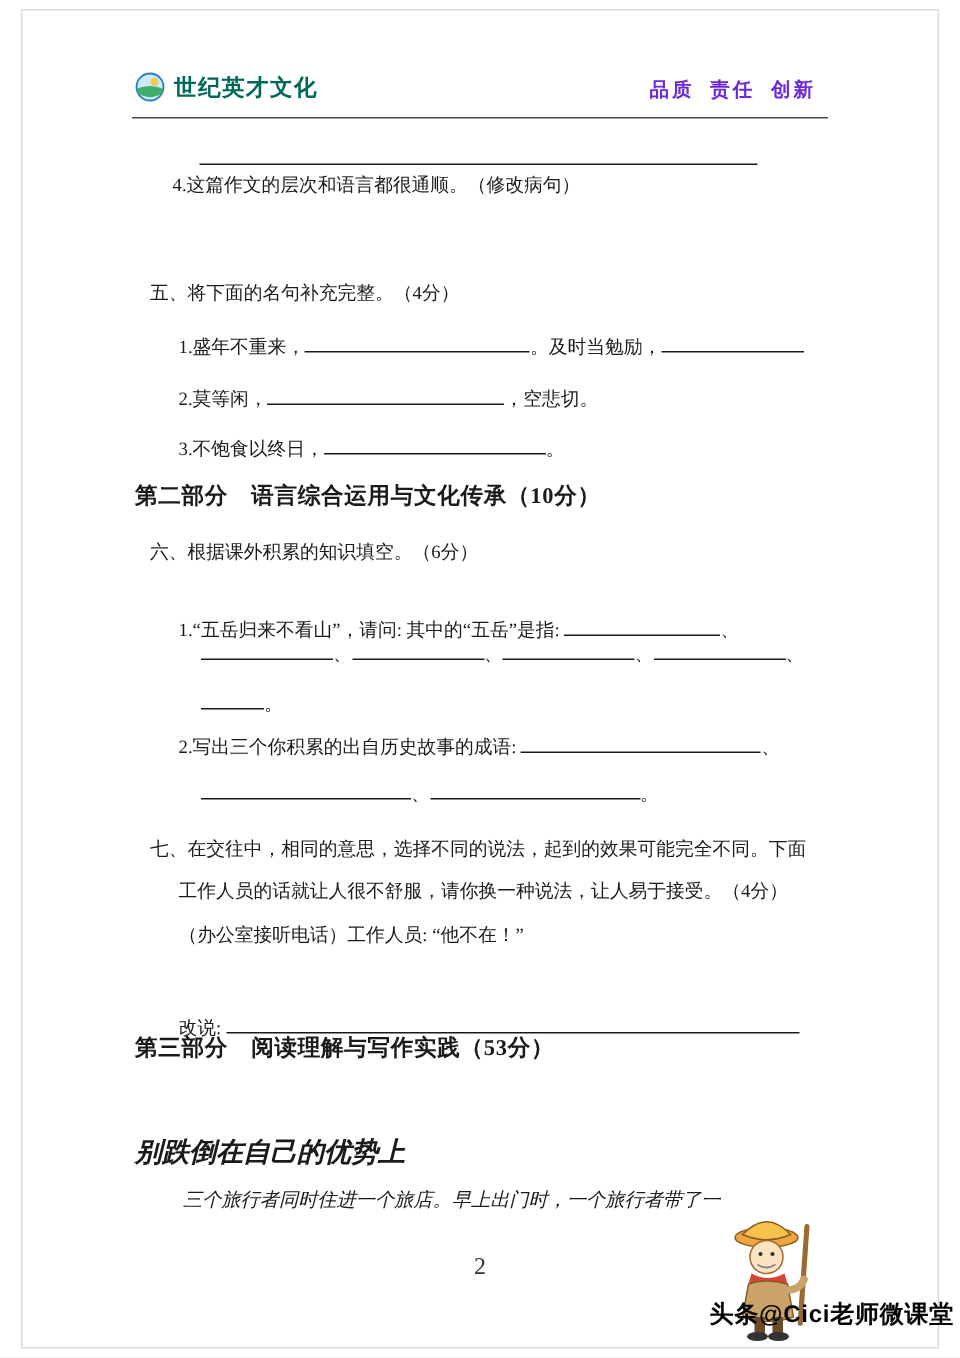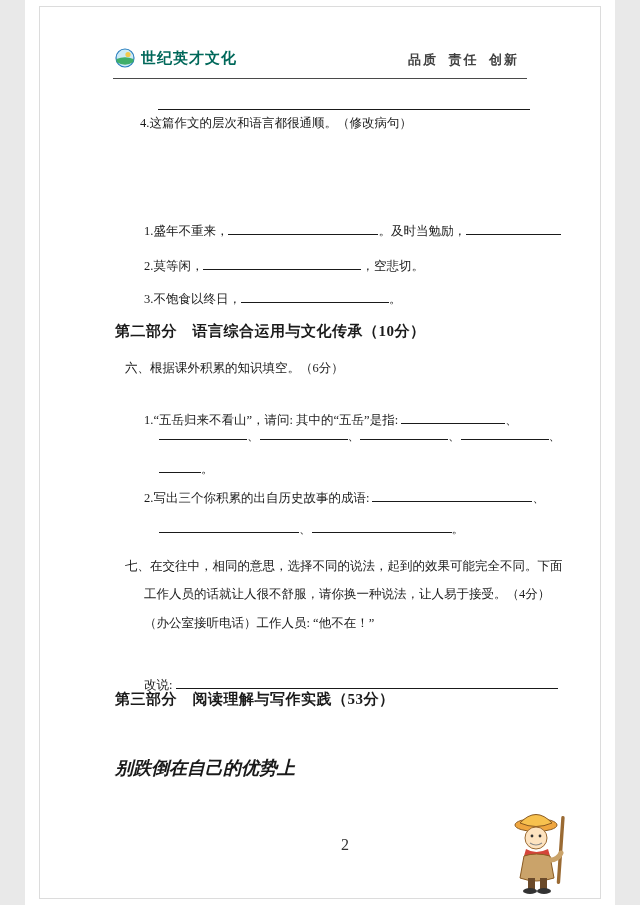--- a/index.html
+++ b/index.html
@@ -1,18 +1,18 @@
 <!DOCTYPE html>
 <html><head>
 <meta charset="utf-8">
 <style>
   html,body { margin:0; padding:0; background:#e9e9e9; }
   .page {
     position:relative;
-    width:590px; height:905px;
+    width:640px; height:905px;
     margin:0 auto;
     background:#ffffff;
     font-family:"Liberation Serif","DejaVu Serif",serif;
     color:#1a1a1a;
     overflow:hidden;
   }
   .frame {
     position:absolute; left:14px; top:6px; right:14px; bottom:6px;
     border:1px solid #dcdcdc;
     pointer-events:none;
@@ -21,21 +21,21 @@
   .hdr { position:absolute; left:90px; right:88px; top:46px; height:28px; }
   .logo { position:absolute; left:0; top:2px; width:20px; height:20px; }
   .brand {
     position:absolute; left:26px; top:3px;
     font-size:15px; font-weight:bold; letter-spacing:1px;
     color:#00685a;
   }
   .slogan {
     position:absolute; right:8px; top:5px;
     font-size:13px; font-weight:bold; letter-spacing:2px;
-    color:#404040;
+    color:#6d28d9;
     white-space:pre;
   }
   .rule { position:absolute; left:88px; right:88px; top:78px; border-top:1.5px solid #4a4a4a; }
 
   
   .ln {
     position:absolute;
     font-size:12.5px; line-height:19px;
     white-space:nowrap;
     color:#1a1a1a;
@@ -82,20 +82,21 @@
     <span class="slogan">品质  责任  创新</span>
   </div>
   <div class="rule"></div>
 
   <div class="ln" style="left:133px;top:97px">
     <span class="bk" style="width:372px"></span>
   </div>
 
   <div class="ln" style="left:115px;top:114px">4.这篇作文的层次和语言都很通顺。（修改病句）</div>
 
+  <div class="ln" style="left:100px;top:186px">五、将下面的名句补充完整。（4分）</div>
 
   <div class="ln" style="left:119px;top:222px">
     <span>1.盛年不重来，</span><span class="bk" style="width:150px"></span><span>。及时当勉励，</span><span class="bk" style="width:95px"></span>
   </div>
   <div class="ln" style="left:119px;top:257px">
     <span>2.莫等闲，</span><span class="bk" style="width:158px"></span><span>，空悲切。</span>
   </div>
   <div class="ln" style="left:119px;top:290px">
     <span>3.不饱食以终日，</span><span class="bk" style="width:148px"></span><span>。</span>
   </div>
@@ -124,20 +125,21 @@
   <div class="ln" style="left:100px;top:557px">七、在交往中，相同的意思，选择不同的说法，起到的效果可能完全不同。下面</div>
   <div class="ln" style="left:119px;top:585px">工作人员的话就让人很不舒服，请你换一种说法，让人易于接受。（4分）</div>
   <div class="ln" style="left:119px;top:614px">（办公室接听电话）工作人员: “他不在！”</div>
   <div class="ln" style="left:119px;top:676px">
     <span>改说: </span><span class="bk" style="width:382px"></span>
   </div>
 
   <div class="ln center bold part-title" style="top:690px">第三部分　阅读理解与写作实践（53分）</div>
 
   <div class="ln center bold italic" style="top:759px;font-size:18px">别跌倒在自己的优势上</div>
+  <div class="ln italic" style="left:122px;top:791px;font-size:12.8px">三个旅行者同时住进一个旅店。早上出门时，一个旅行者带了一</div>
 
   <div class="page-num">2</div>
 
   <span class="cartoon">
     <svg viewBox="0 0 70 88" width="80" height="88" aria-hidden="true">
       <rect x="53" y="8" width="3.4" height="68" rx="1.6" fill="#9a6a33" transform="rotate(4 55 42)"></rect>
       <ellipse cx="30" cy="17" rx="21" ry="6.5" fill="#efa63f" stroke="#8a5a20" stroke-width="1"></ellipse>
       <path d="M14 15 Q30 -2 46 15 Q30 22 14 15 Z" fill="#f7c14e" stroke="#8a5a20" stroke-width="1"></path>
       <circle cx="30" cy="30" r="11" fill="#fde3c0" stroke="#9a6a33" stroke-width="1"></circle>
       <circle cx="26" cy="28" r="1.4" fill="#333"></circle>
@@ -145,13 +147,14 @@
       <path d="M24 35 Q30 39 36 35" stroke="#888" stroke-width="1.2" fill="none"></path>
       <path d="M20 41 Q30 47 42 41 L44 48 Q30 54 18 48 Z" fill="#d4453a"></path>
       <path d="M18 48 Q30 44 44 48 L48 70 Q30 76 14 70 Z" fill="#caa36a" stroke="#8a5a20" stroke-width="1"></path>
       <path d="M44 52 Q52 52 55 45" stroke="#caa36a" stroke-width="5" fill="none" stroke-linecap="round"></path>
       <rect x="22" y="70" width="7" height="11" fill="#6b4a2a"></rect>
       <rect x="34" y="70" width="7" height="11" fill="#6b4a2a"></rect>
       <ellipse cx="24" cy="83" rx="7" ry="3" fill="#333"></ellipse>
       <ellipse cx="38" cy="83" rx="7" ry="3" fill="#333"></ellipse>
     </svg>
   </span>
+  <div class="watermark">头条@Cici老师微课堂</div>
 </div>
 
 </body></html>

